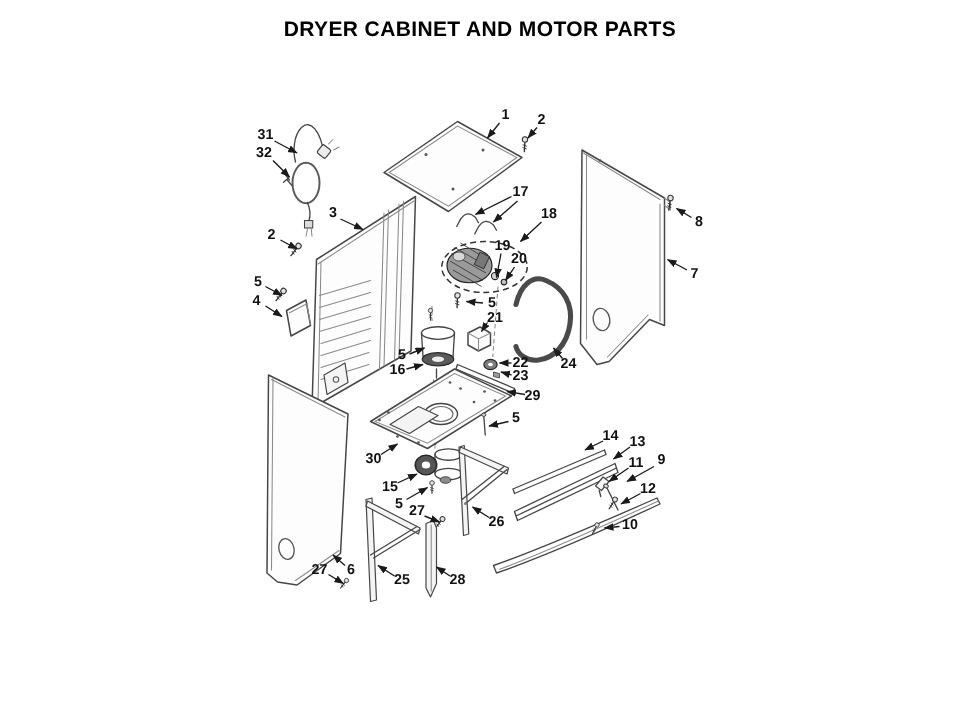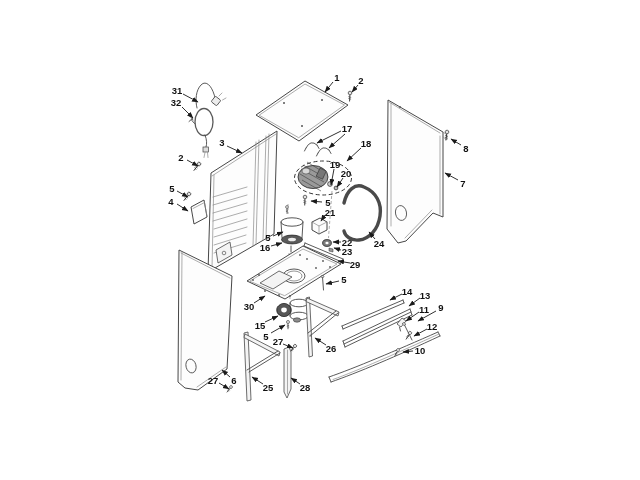--- a/index.html
+++ b/index.html
@@ -13,20 +13,21 @@
   .ol{fill:none;stroke:#474747;stroke-width:0.9;stroke-linejoin:round;stroke-linecap:round;}
   .ol2{fill:none;stroke:#8a8a8a;stroke-width:0.7;stroke-linecap:round;}
   .panel{fill:#fdfdfd;stroke:#474747;stroke-width:1;stroke-linejoin:round;}
   .lite{fill:#f4f4f4;stroke:#474747;stroke-width:0.8;stroke-linejoin:round;}
   .dot{fill:#555;stroke:none;}
 </style>
 </head>
 <body>
 
 <div class="page">
+  <div class="title">DRYER CABINET AND MOTOR PARTS</div>
 
   <svg id="diagram-svg" width="640" height="480" viewBox="0 0 640 480">
     <defs>
       <marker id="arw" markerWidth="7" markerHeight="6" refX="6" refY="2.5" orient="auto" markerUnits="userSpaceOnUse">
         <path d="M0,0 L6.5,2.5 L0,5 Z" fill="#1a1a1a"></path>
       </marker>
       <g id="screw-sm">
         <circle cx="0" cy="0" r="1.8" fill="#e2e2e2" stroke="#333" stroke-width="0.7"></circle>
         <line x1="0" y1="1.8" x2="0" y2="8.5" stroke="#333" stroke-width="0.9"></line>
         <line x1="-1.4" y1="3.6" x2="1.4" y2="4.4" stroke="#333" stroke-width="0.6"></line>

